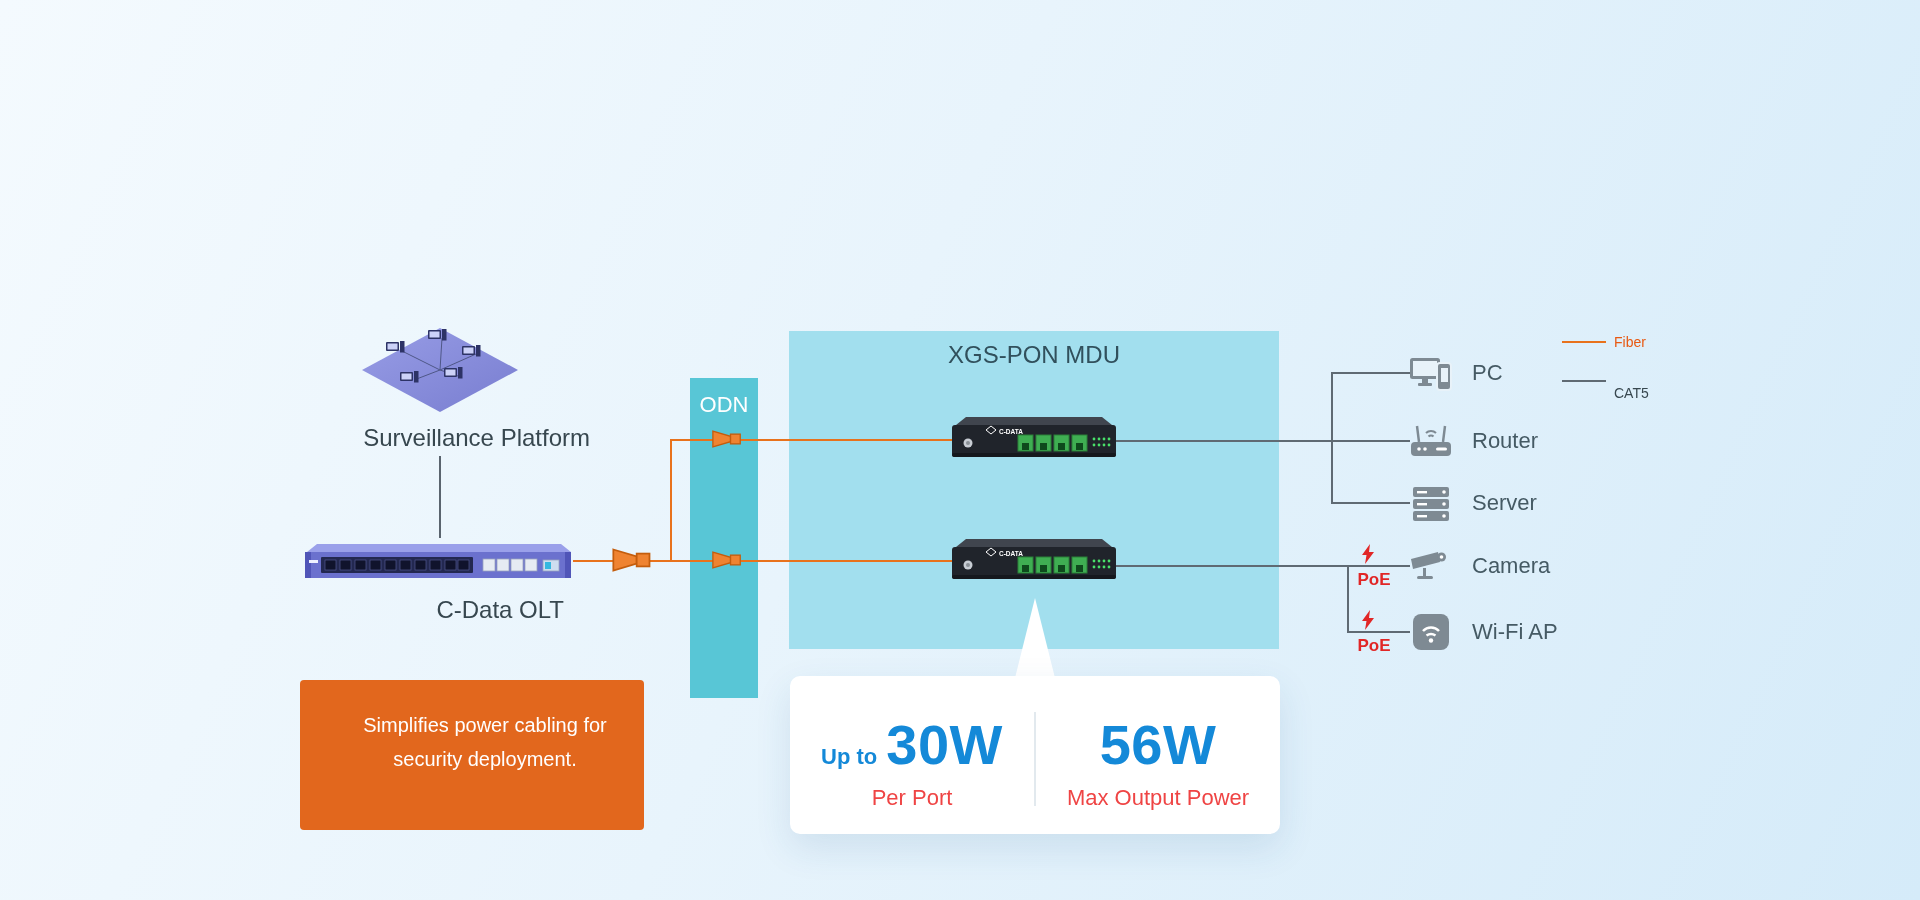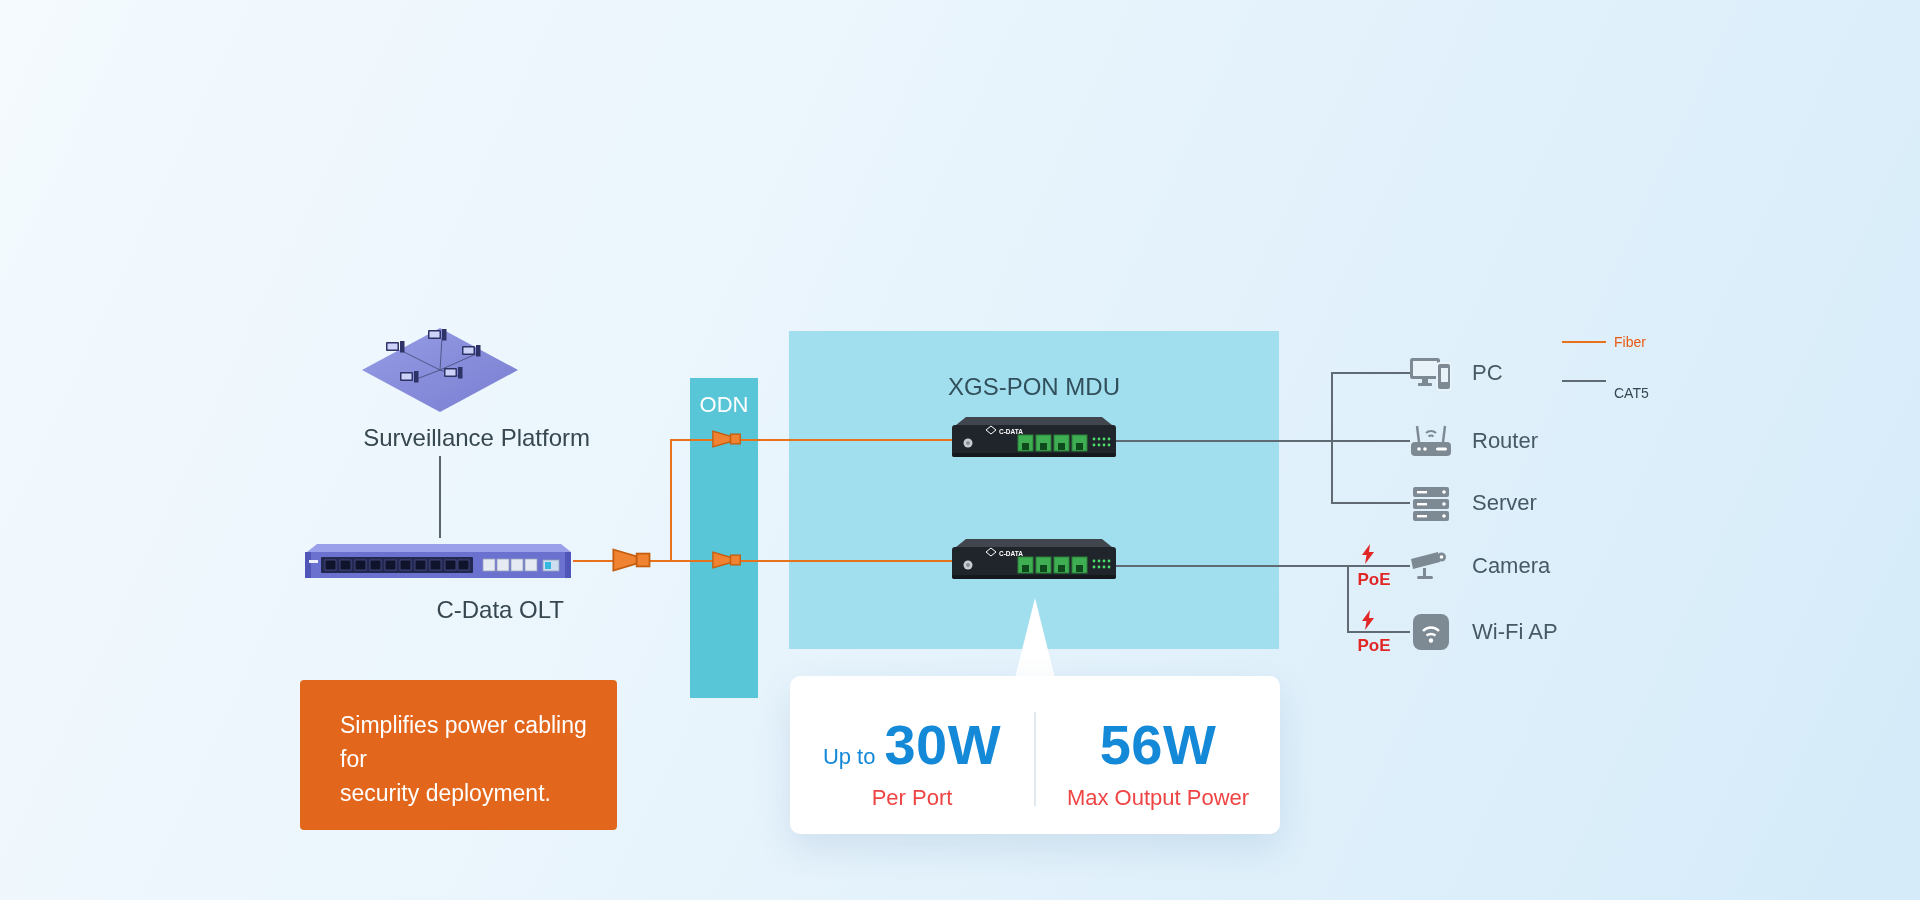--- a/index.html
+++ b/index.html
@@ -11,33 +11,33 @@
   .vline{ position:absolute; width:2px; }
   .fiber-c{ background:#e8721c; }
   .cat5-c { background:#5f6a73; }
   .heading { position:absolute; color:#37474f; font-size:24px; text-align:right; }
   .ep-label { position:absolute; color:#455a64; font-size:22px; line-height:28px; }
   .odn-band { position:absolute; left:690px; top:331px; width:68px; height:320px;
               background:#58c6d6; text-align:center;margin-top:47px; }
   .odn-band .odn-t { display:inline-block; margin-top:14px; color:#ffffff; font-size:22px; font-weight:500; }
   .mdu-panel{ position:absolute; left:789px; top:331px; width:490px; height:318px;
               background:#a2dfee; text-align:center; }
-  .mdu-panel .mdu-t { display:inline-block; margin-top:42px; color:#31505c; font-size:24px; }
+  .mdu-panel .mdu-t { display:inline-block; margin-top:10px; color:#31505c; font-size:24px; }
   .poe-t { position:absolute; width:44px; text-align:center; color:#e12626; font-size:17px; font-weight:700; }
   .legend-t { position:absolute; font-size:14px; line-height:26px; }
-  .info-box { position:absolute; left:300px; top:680px; width:317px; height:150px;
+  .info-box { position:absolute; left:300px; top:680px; width:344px; height:150px;
               background:#e2671d; border-radius:4px; padding:28px 14px 0 40px;
-              color:#ffffff; font-size:23px; line-height:34px; font-weight:500; }
+              color:#ffffff; font-size:20px; line-height:34px; font-weight:500;text-align:center; }
   .callout { position:absolute; left:790px; top:676px; width:490px; height:158px;
              background:#ffffff; border-radius:10px; display:flex;
              box-shadow:0 14px 36px rgba(30,90,140,.12); }
   .callout .col { flex:1; display:flex; flex-direction:column; align-items:center; padding-top:36px; }
   .callout .divider { width:2px; background:#e2e9ee; margin:36px 0 28px; }
   .val-row { display:flex; align-items:baseline; gap:9px; color:#1489d8; }
-  .val-small { font-size:22px; font-weight:400; }
+  .val-small { font-size:22px; font-weight:700; }
   .val-big   { font-size:56px; font-weight:700; letter-spacing:.5px; }
   .val-label { margin-top:8px; color:#ef4444; font-size:22px; }
   .pointer-up { position:absolute; left:1015px; top:598px; width:0; height:0;
                 border-left:20px solid transparent; border-right:20px solid transparent;
                 border-bottom:80px solid #ffffff; }
 </style>
 </head>
 <body>
 
 <div class="stage">

